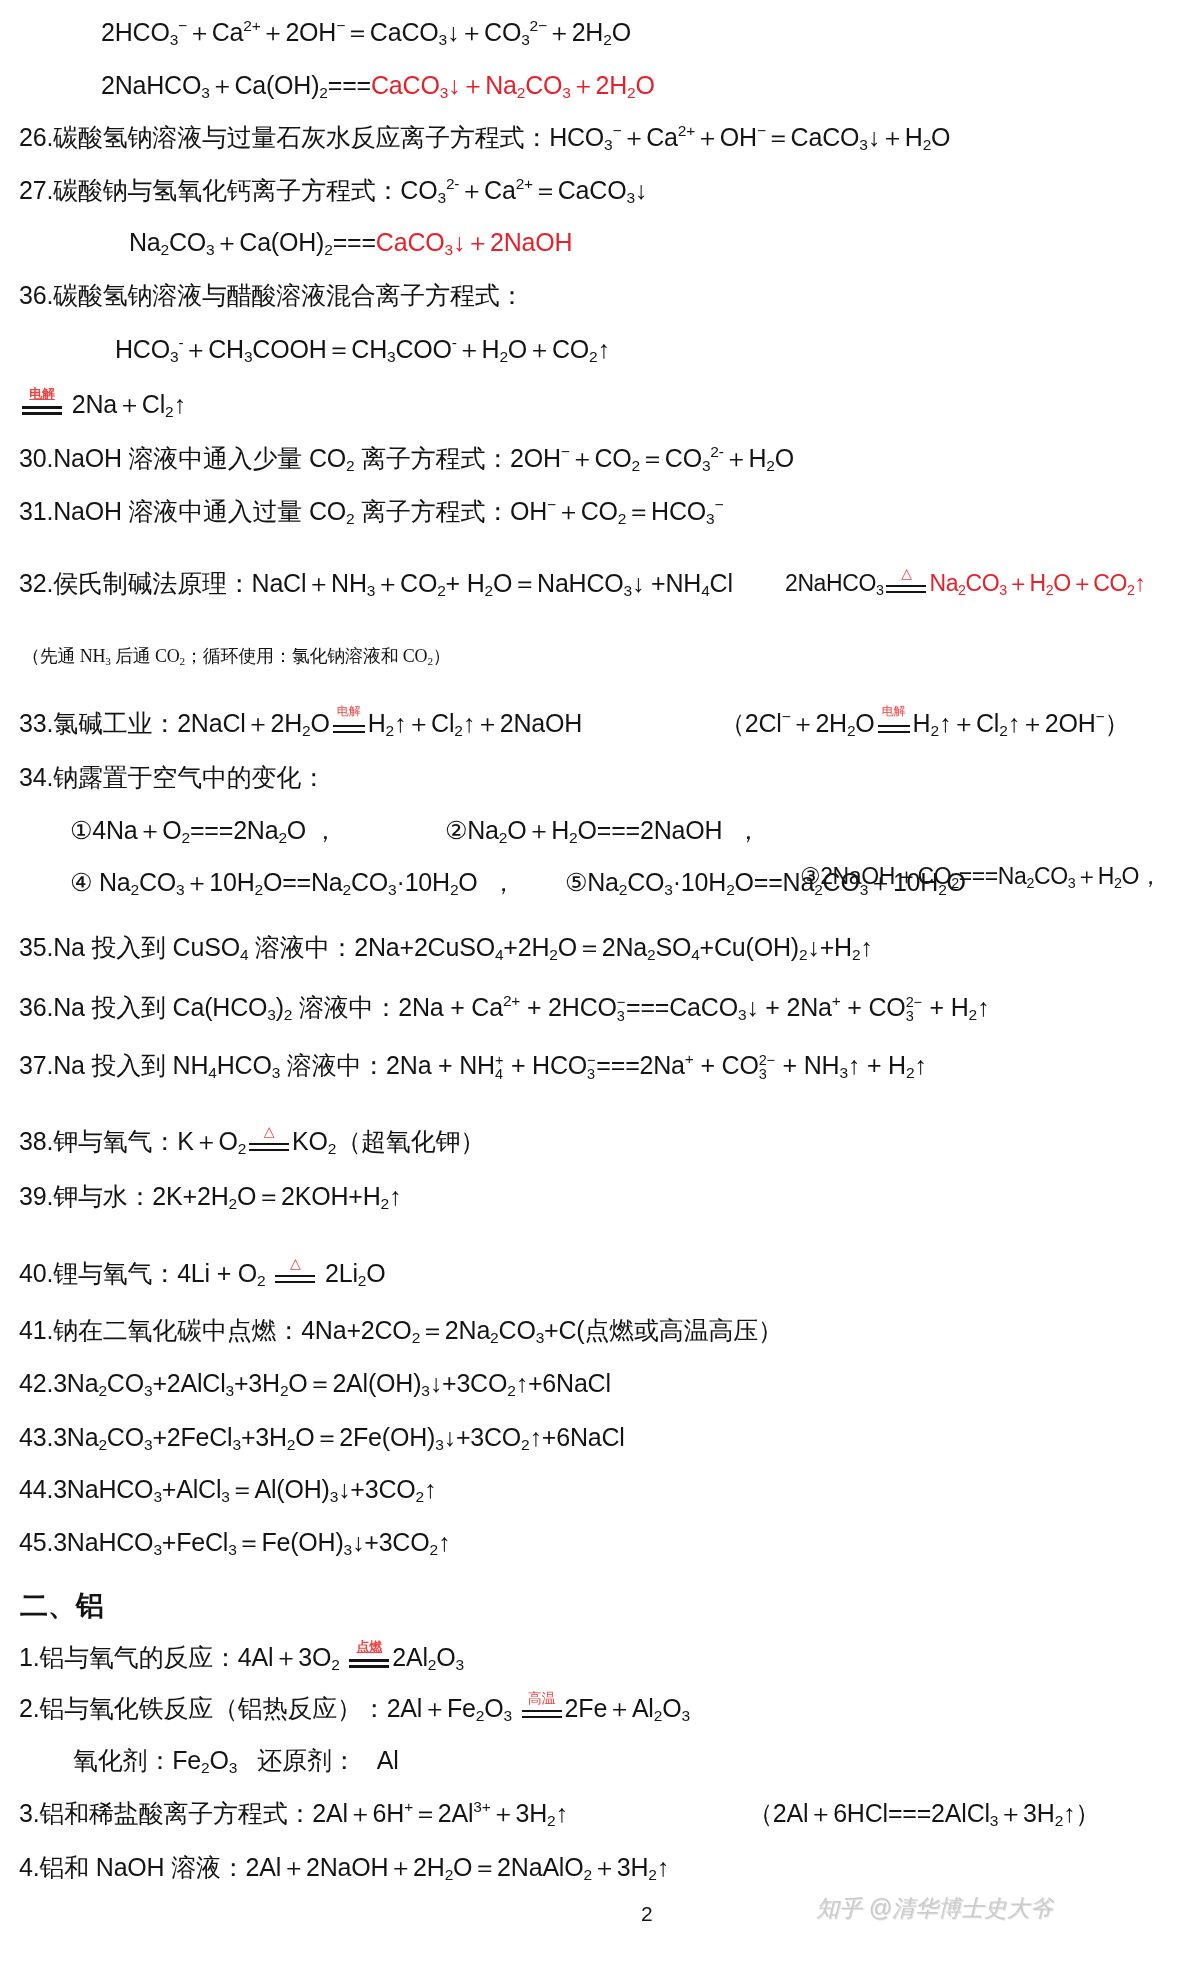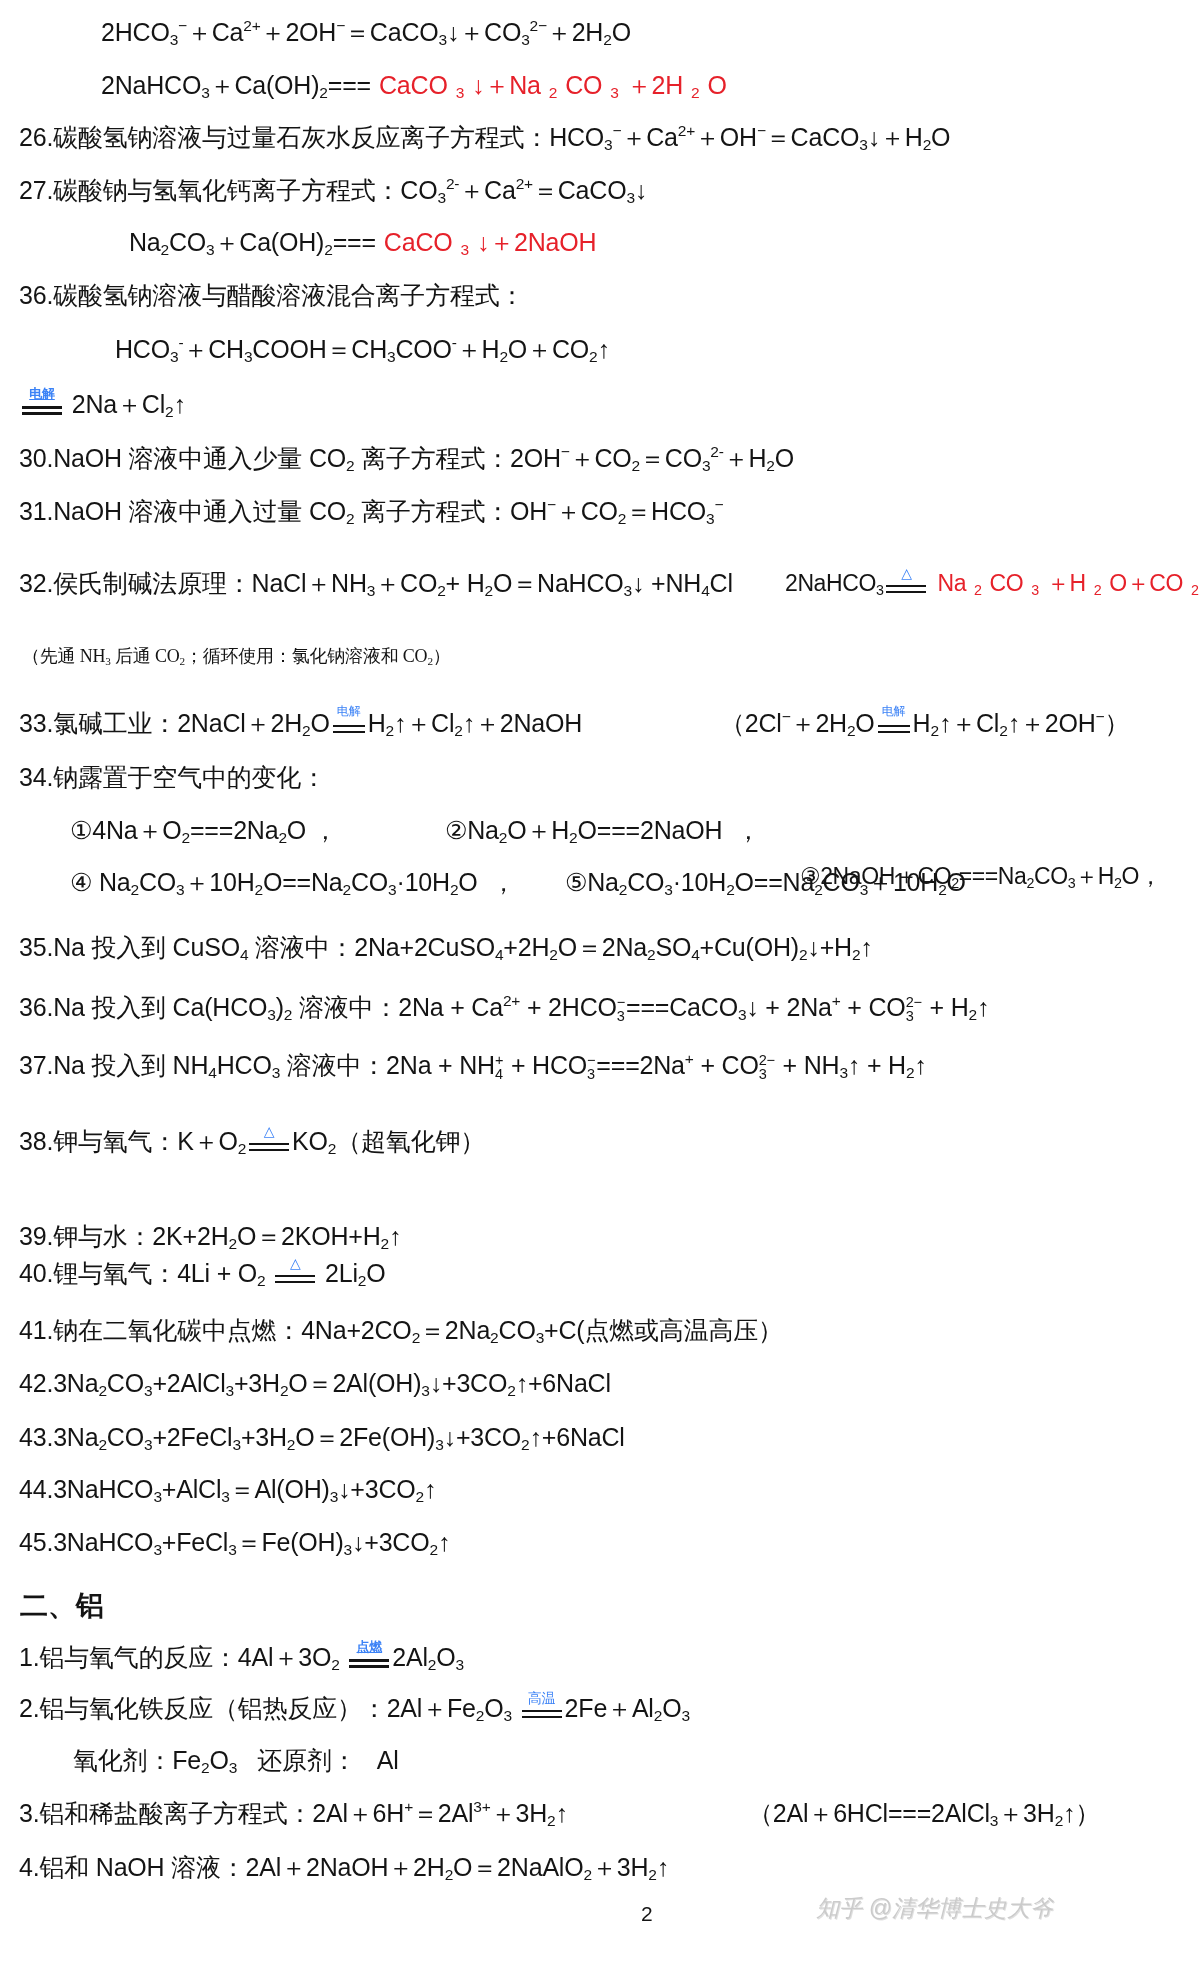--- a/index.html
+++ b/index.html
@@ -15,32 +15,32 @@
   .line.tight { font-size: 23px; letter-spacing: -0.4px; }
   .line.serif { font-family: "Liberation Serif", "DejaVu Serif", serif; font-size: 18px; }
   .seg { white-space: pre; }
   .sub { font-size: 0.62em; vertical-align: -0.28em; line-height: 0; }
   .sup { font-size: 0.62em; vertical-align: 0.62em; line-height: 0; }
   .stack {
     display: inline-block; font-size: 0.58em; line-height: 1.0;
     vertical-align: -0.35em; text-align: left; margin-right: 1px;
   }
   .stack > span { display: block; }
-  .red { color: #e6212a; margin-left: 8px; }
+  .red { color: #e6212a; }
   .cond {
     display: inline-block; position: relative; width: 44px; height: 32px;
     vertical-align: top; margin: 0 1px;
   }
   .cond .cond-bar {
     position: absolute; left: 2px; right: 2px; top: 18px; height: 4px;
     border-top: 2px solid currentColor; border-bottom: 2px solid currentColor;
   }
   .cond .cond-label {
     position: absolute; left: 0; right: 0; top: -2px; text-align: center;
-    font-size: 14px; line-height: 16px; color: #3b82f6;
+    font-size: 14px; line-height: 16px; color: #ef4444;
   }
   .cond.bold .cond-bar { border-top-width: 3px; border-bottom-width: 3px; height: 3px; }
   .cond.bold .cond-label { font-weight: bold; font-size: 13px; text-decoration: underline; }
   .cond.small { width: 36px; }
   .cond.small .cond-label { font-size: 12px; top: -4px; }
   .heading {
     position: absolute; left: 20px; top: 1588px; height: 36px; line-height: 36px;
     font-size: 28px; font-weight: bold;
   }
   .page-number {
@@ -75,21 +75,21 @@
 <div class="line" style="left:19px;top:761px;text-align:center;"><span class="seg">34.钠露置于空气中的变化：</span></div>
 <div class="line" style="left:70px;top:814px;"><span class="seg">①4Na＋O</span><span class="sub">2</span><span class="seg">===2Na</span><span class="sub">2</span><span class="seg">O ，</span></div>
 <div class="line" style="left:445px;top:814px;"><span class="seg">②Na</span><span class="sub">2</span><span class="seg">O＋H</span><span class="sub">2</span><span class="seg">O===2NaOH  ，</span></div>
 <div class="line tight" style="left:800px;top:860px;"><span class="seg">③2NaOH＋CO</span><span class="sub">2</span><span class="seg">===Na</span><span class="sub">2</span><span class="seg">CO</span><span class="sub">3</span><span class="seg">＋H</span><span class="sub">2</span><span class="seg">O，</span></div>
 <div class="line" style="left:70px;top:866px;"><span class="seg">④ Na</span><span class="sub">2</span><span class="seg">CO</span><span class="sub">3</span><span class="seg">＋10H</span><span class="sub">2</span><span class="seg">O==Na</span><span class="sub">2</span><span class="seg">CO</span><span class="sub">3</span><span class="seg">·10H</span><span class="sub">2</span><span class="seg">O  ，</span></div>
 <div class="line" style="left:565px;top:866px;"><span class="seg">⑤Na</span><span class="sub">2</span><span class="seg">CO</span><span class="sub">3</span><span class="seg">·10H</span><span class="sub">2</span><span class="seg">O==Na</span><span class="sub">2</span><span class="seg">CO</span><span class="sub">3</span><span class="seg">＋10H</span><span class="sub">2</span><span class="seg">O</span></div>
 <div class="line" style="left:19px;top:931px;"><span class="seg">35.Na 投入到 CuSO</span><span class="sub">4</span><span class="seg"> 溶液中：2Na+2CuSO</span><span class="sub">4</span><span class="seg">+2H</span><span class="sub">2</span><span class="seg">O＝2Na</span><span class="sub">2</span><span class="seg">SO</span><span class="sub">4</span><span class="seg">+Cu(OH)</span><span class="sub">2</span><span class="seg">↓+H</span><span class="sub">2</span><span class="seg">↑</span></div>
 <div class="line" style="left:19px;top:991px;"><span class="seg">36.Na 投入到 Ca(HCO</span><span class="sub">3</span><span class="seg">)</span><span class="sub">2</span><span class="seg"> 溶液中：2Na + Ca</span><span class="sup">2+</span><span class="seg"> + 2HCO</span><span class="stack"><span>−</span><span>3</span></span><span class="seg">===CaCO</span><span class="sub">3</span><span class="seg">↓ + 2Na</span><span class="sup">+</span><span class="seg"> + CO</span><span class="stack"><span>2−</span><span>3</span></span><span class="seg"> + H</span><span class="sub">2</span><span class="seg">↑</span></div>
 <div class="line" style="left:19px;top:1049px;"><span class="seg">37.Na 投入到 NH</span><span class="sub">4</span><span class="seg">HCO</span><span class="sub">3</span><span class="seg"> 溶液中：2Na + NH</span><span class="stack"><span>+</span><span>4</span></span><span class="seg"> + HCO</span><span class="stack"><span>−</span><span>3</span></span><span class="seg">===2Na</span><span class="sup">+</span><span class="seg"> + CO</span><span class="stack"><span>2−</span><span>3</span></span><span class="seg"> + NH</span><span class="sub">3</span><span class="seg">↑ + H</span><span class="sub">2</span><span class="seg">↑</span></div>
 <div class="line" style="left:19px;top:1125px;"><span class="seg">38.钾与氧气：K＋O</span><span class="sub">2</span><span class="cond"><span class="cond-label">△</span><span class="cond-bar"></span></span><span class="seg">KO</span><span class="sub">2</span><span class="seg">（超氧化钾）</span></div>
-<div class="line" style="left:19px;top:1180px;margin-top:40px;"><span class="seg">39.钾与水：2K+2H</span><span class="sub">2</span><span class="seg">O＝2KOH+H</span><span class="sub">2</span><span class="seg">↑</span></div>
+<div class="line" style="left:19px;top:1180px;"><span class="seg">39.钾与水：2K+2H</span><span class="sub">2</span><span class="seg">O＝2KOH+H</span><span class="sub">2</span><span class="seg">↑</span></div>
 <div class="line" style="left:19px;top:1257px;"><span class="seg">40.锂与氧气：4Li + O</span><span class="sub">2</span><span class="seg"> </span><span class="cond"><span class="cond-label">△</span><span class="cond-bar"></span></span><span class="seg"> 2Li</span><span class="sub">2</span><span class="seg">O</span></div>
 <div class="line" style="left:19px;top:1314px;"><span class="seg">41.钠在二氧化碳中点燃：4Na+2CO</span><span class="sub">2</span><span class="seg">＝2Na</span><span class="sub">2</span><span class="seg">CO</span><span class="sub">3</span><span class="seg">+C(点燃或高温高压）</span></div>
 <div class="line" style="left:19px;top:1367px;"><span class="seg">42.3Na</span><span class="sub">2</span><span class="seg">CO</span><span class="sub">3</span><span class="seg">+2AlCl</span><span class="sub">3</span><span class="seg">+3H</span><span class="sub">2</span><span class="seg">O＝2Al(OH)</span><span class="sub">3</span><span class="seg">↓+3CO</span><span class="sub">2</span><span class="seg">↑+6NaCl</span></div>
 <div class="line" style="left:19px;top:1421px;"><span class="seg">43.3Na</span><span class="sub">2</span><span class="seg">CO</span><span class="sub">3</span><span class="seg">+2FeCl</span><span class="sub">3</span><span class="seg">+3H</span><span class="sub">2</span><span class="seg">O＝2Fe(OH)</span><span class="sub">3</span><span class="seg">↓+3CO</span><span class="sub">2</span><span class="seg">↑+6NaCl</span></div>
 <div class="line" style="left:19px;top:1473px;"><span class="seg">44.3NaHCO</span><span class="sub">3</span><span class="seg">+AlCl</span><span class="sub">3</span><span class="seg">＝Al(OH)</span><span class="sub">3</span><span class="seg">↓+3CO</span><span class="sub">2</span><span class="seg">↑</span></div>
 <div class="line" style="left:19px;top:1526px;"><span class="seg">45.3NaHCO</span><span class="sub">3</span><span class="seg">+FeCl</span><span class="sub">3</span><span class="seg">＝Fe(OH)</span><span class="sub">3</span><span class="seg">↓+3CO</span><span class="sub">2</span><span class="seg">↑</span></div>
 
 <div class="heading">二、铝</div>
 <div class="line" style="left:19px;top:1641px;"><span class="seg">1.铝与氧气的反应：4Al＋3O</span><span class="sub">2</span><span class="seg"> </span><span class="cond bold"><span class="cond-label">点燃</span><span class="cond-bar"></span></span><span class="seg">2Al</span><span class="sub">2</span><span class="seg">O</span><span class="sub">3</span></div>
 <div class="line" style="left:19px;top:1692px;"><span class="seg">2.铝与氧化铁反应（铝热反应）：2Al＋Fe</span><span class="sub">2</span><span class="seg">O</span><span class="sub">3</span><span class="seg"> </span><span class="cond"><span class="cond-label">高温</span><span class="cond-bar"></span></span><span class="seg">2Fe＋Al</span><span class="sub">2</span><span class="seg">O</span><span class="sub">3</span></div>

